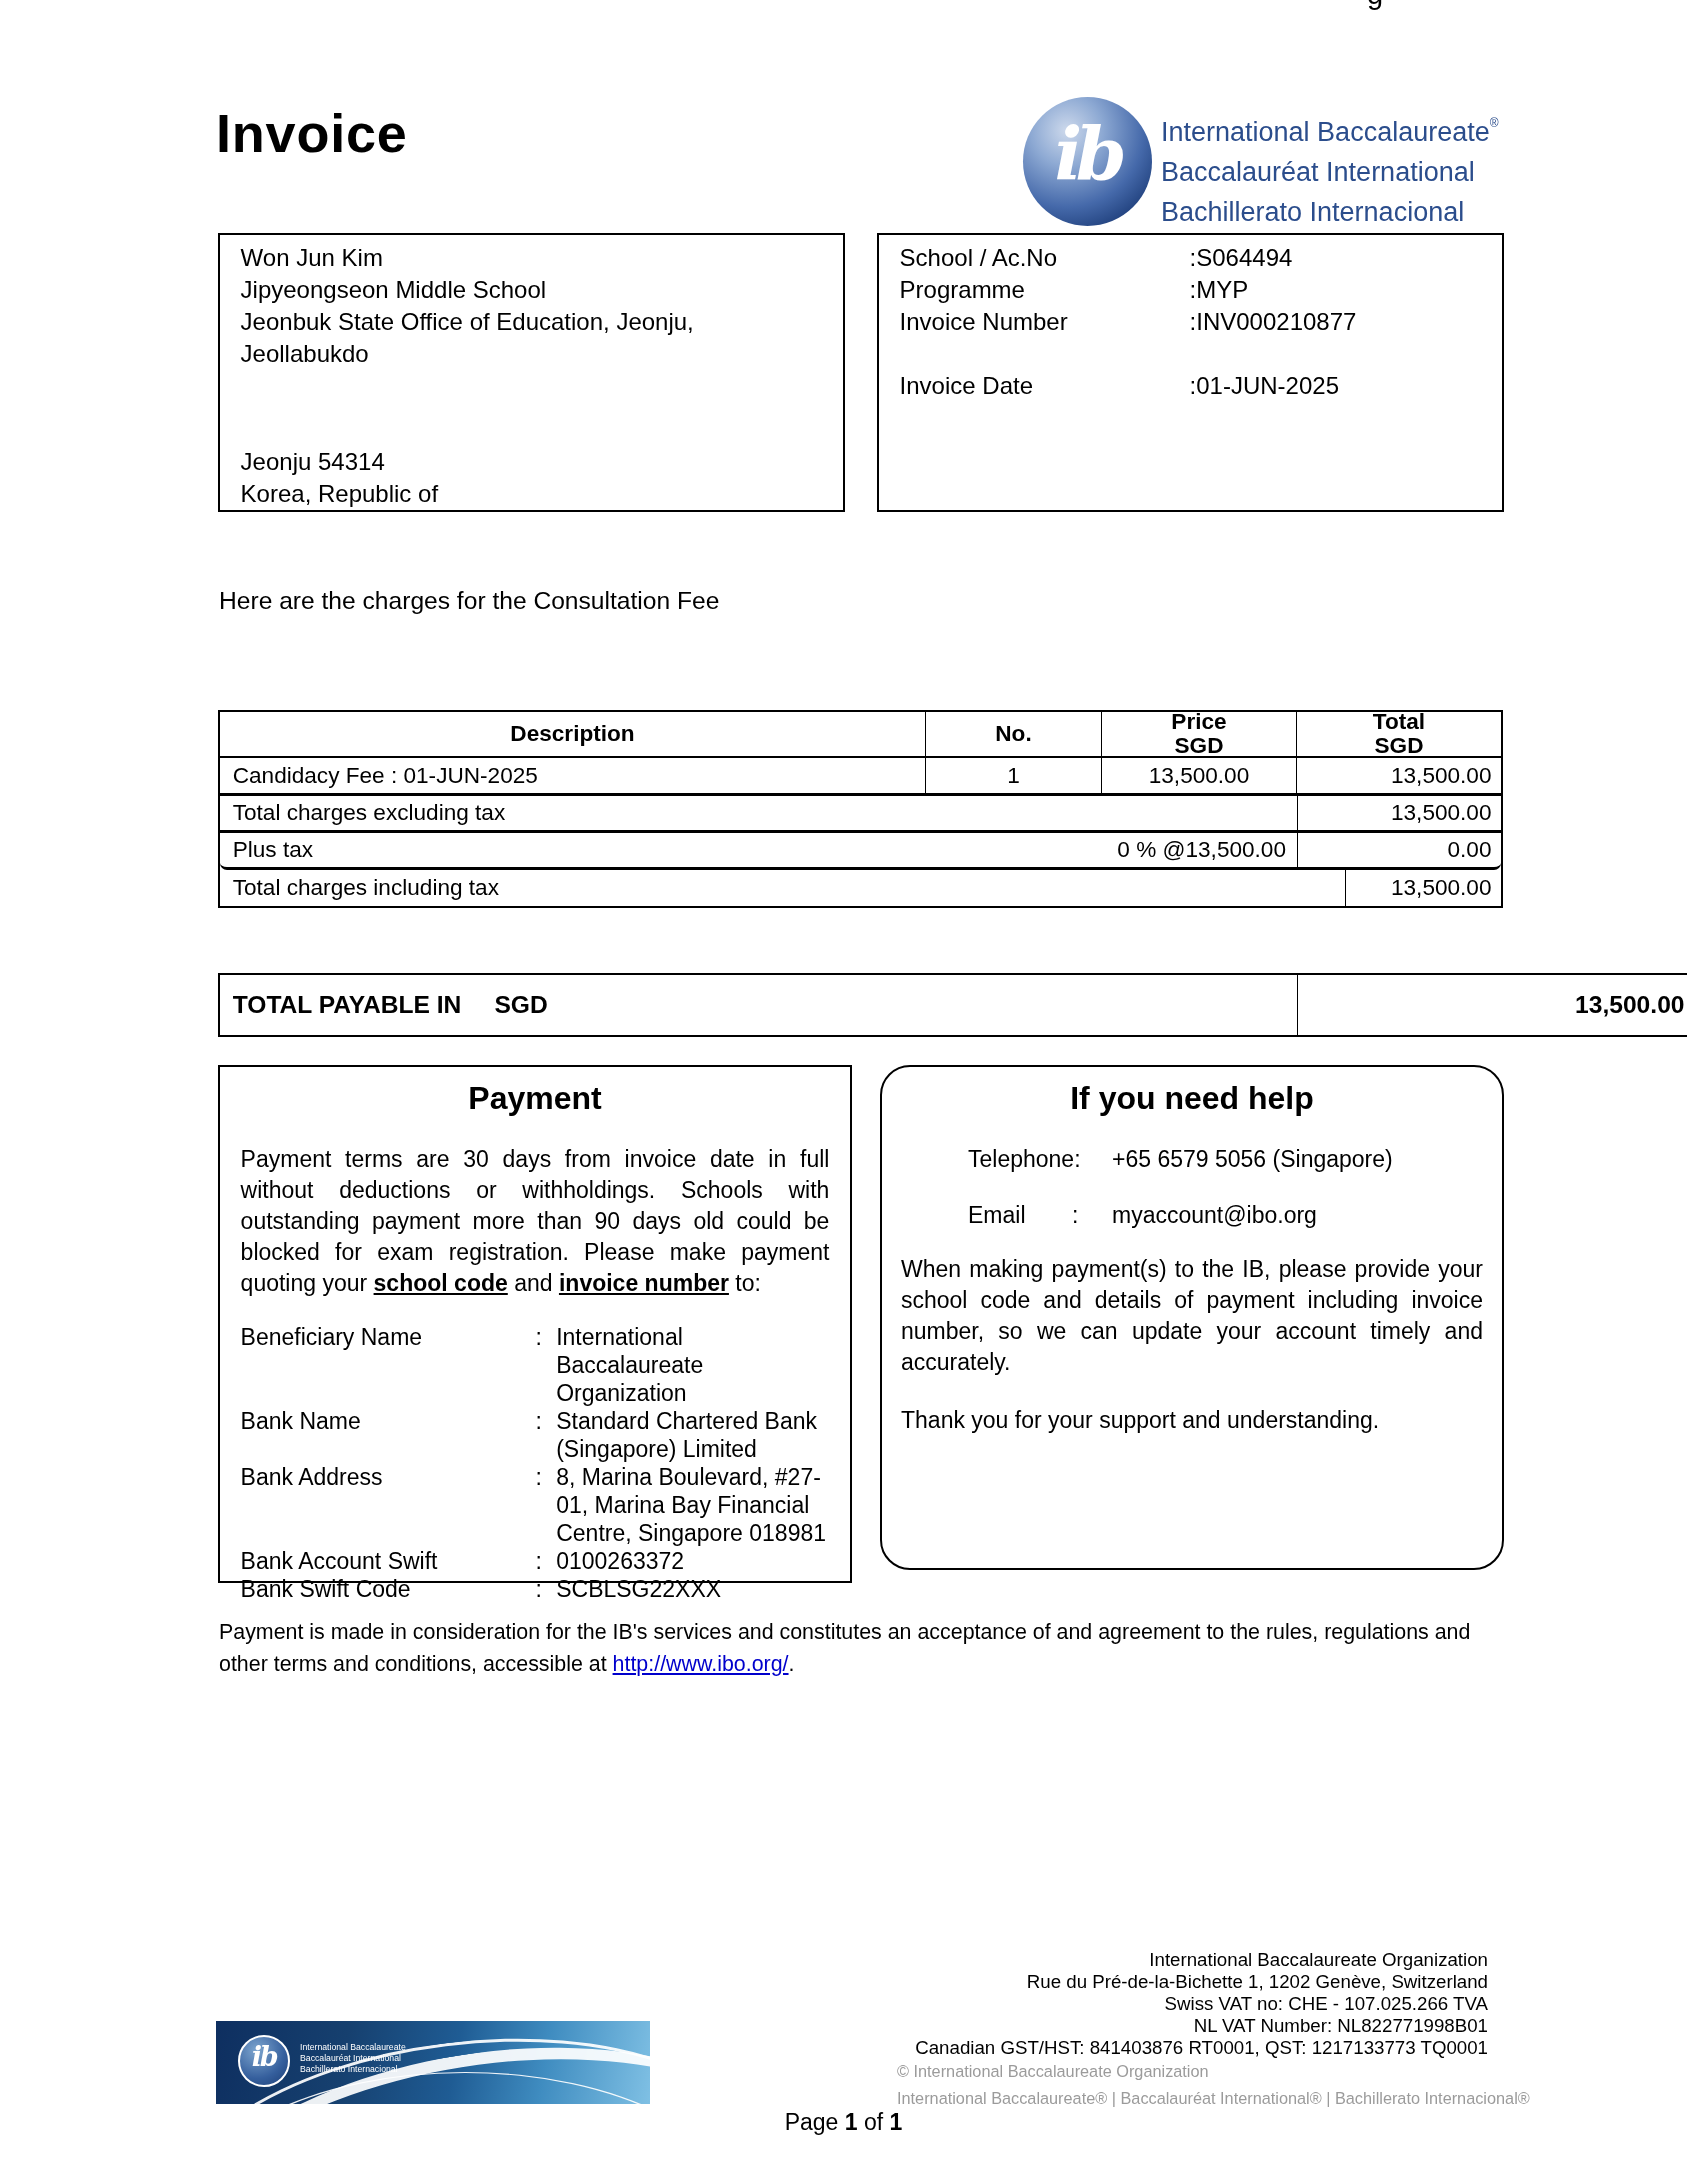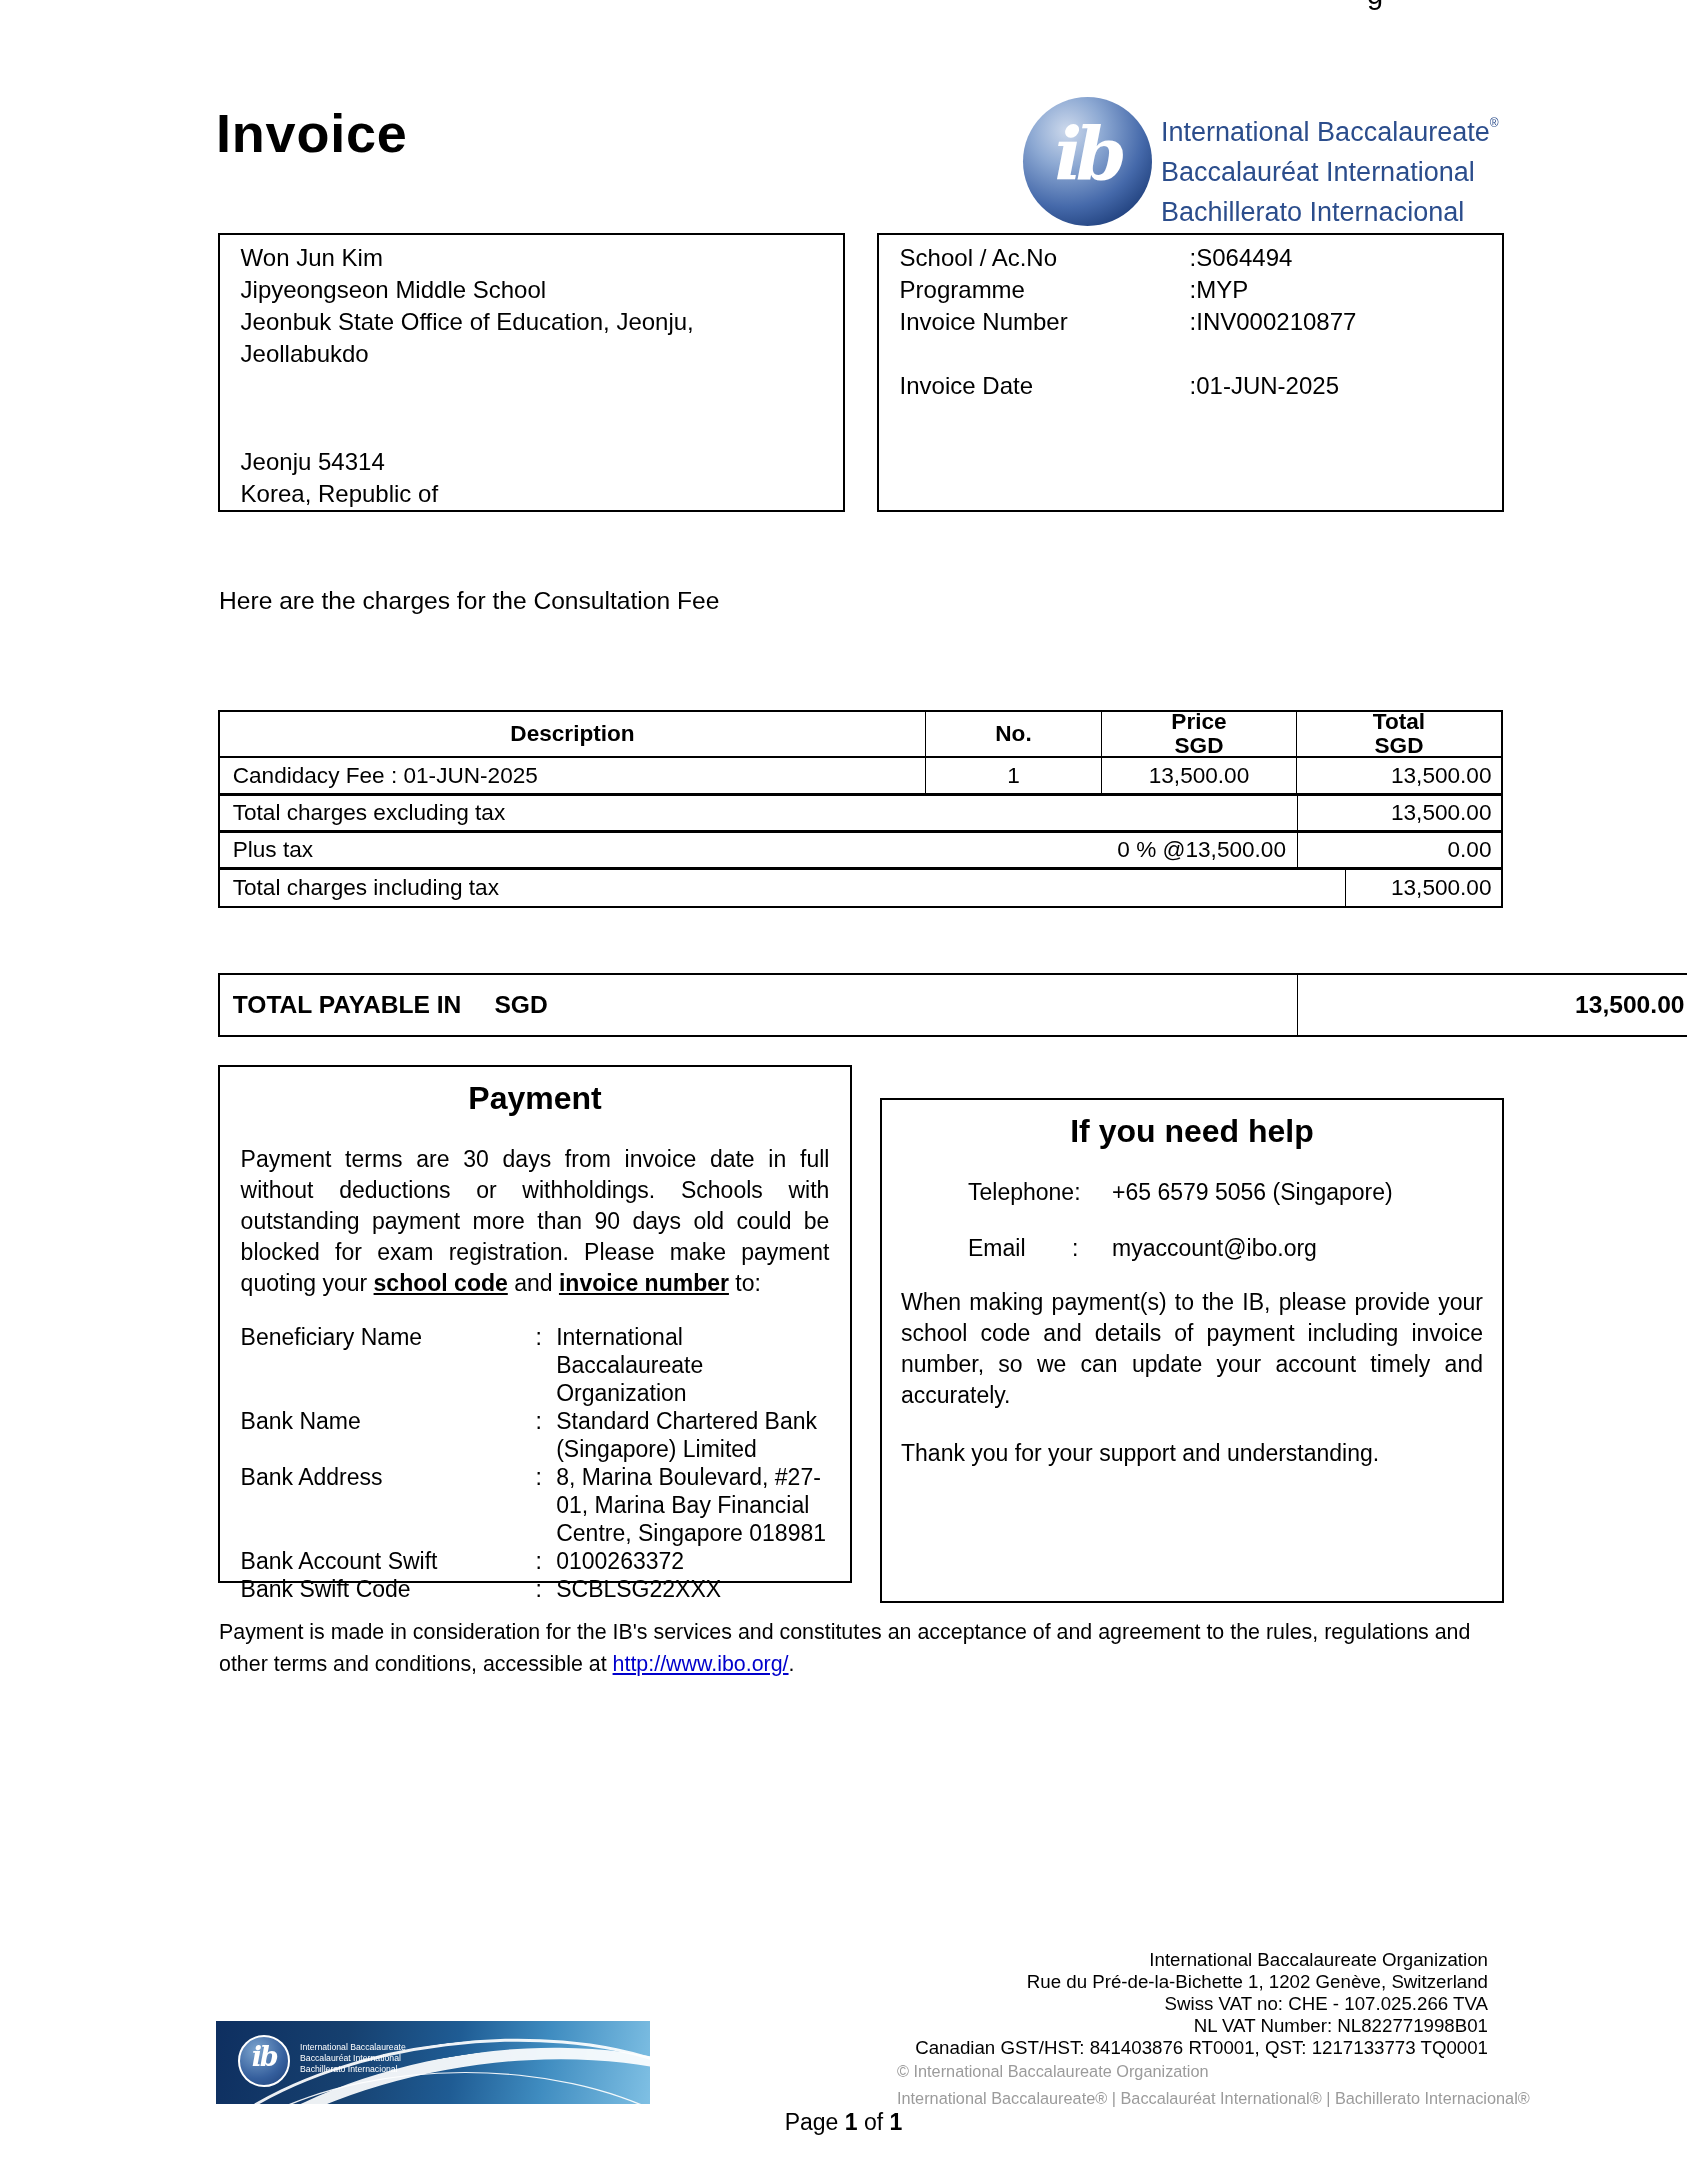--- a/index.html
+++ b/index.html
@@ -39,42 +39,42 @@
   .meta-gap{margin-top:32px;}
 
   .intro{position:absolute; left:219px; top:587px; font-size:24.6px;}
 
   
   .tbl{position:absolute; left:218px; top:710px; width:1285px; height:198px; border:2.4px solid #000; box-sizing:border-box; font-size:22.6px;}
   .trow{display:flex; box-sizing:border-box;}
   .thead{height:46px; border-bottom:2.4px solid #000; font-weight:bold;}
   .r1{height:38px; border-bottom:3.2px solid #000;}
   .r2{height:37px; border-bottom:3.2px solid #000;}
-  .r3{height:37px; border-bottom:3.2px solid #000;}
+  .r3{height:37px; border-bottom:3.2px solid #000;border-radius:7px;}
   .r4{height:36px;gap:48px;}
   .cell{box-sizing:border-box; display:flex; align-items:center;}
   .c1{width:705px;}
   .c2{width:176px; border-left:1.6px solid #000; justify-content:center;}
   .c3{width:195px; border-left:1.6px solid #000; justify-content:center;}
   .c4{flex:1; border-left:1.6px solid #000; justify-content:flex-end; padding-right:9.5px;}
   .cmain{width:1077px; padding-left:12.7px;}
   .cmain-split{width:1077px; padding-left:12.7px; padding-right:11px; justify-content:space-between;}
   .hc{justify-content:center; text-align:center; padding:0;}
   .hc2{flex-direction:column; line-height:24px; padding:8px;}
   .desc-pad{padding-left:12.7px;}
 
   
   .total-box{position:absolute; left:218px; top:973px; width:1478px; height:64px; border:2.4px solid #000; box-sizing:border-box; display:flex; font-size:24.6px; font-weight:bold;}
   .tp-left{width:1077px; box-sizing:border-box; display:flex; align-items:center; padding-left:12.7px;}
   .tp-cur{margin-left:33px;}
   .tp-right{flex:1; border-left:1.6px solid #000; display:flex; align-items:center; justify-content:flex-end; padding-right:9.5px; box-sizing:border-box;}
 
   
   .pay-box{left:218px; top:1065px; width:634px; height:518px; font-size:23px;}
-  .help-box{left:880px; top:1098px; width:624px; height:505px; font-size:23px;}
+  .help-box{left:880px; top:1065px; width:624px; height:505px; font-size:23px;border-radius:30px;}
   .bx-title{margin-top:12.7px; text-align:center; font-size:32px; font-weight:bold;}
   .pay-para{margin:27px 20.6px 0 20.6px; text-align:justify; line-height:31px;}
   .bu{font-weight:bold; text-decoration:underline;}
   .bank-list{margin:24px 20.6px 0 20.6px; line-height:28px;}
   .bank-row{display:flex;}
   .bank-row .bl{width:295px; flex:none;}
   .bank-row .bc{width:20.6px; flex:none;}
   .bank-row .bv{flex:1;}
 
   .hrow{display:flex; padding-left:86px; margin-top:29px;}

